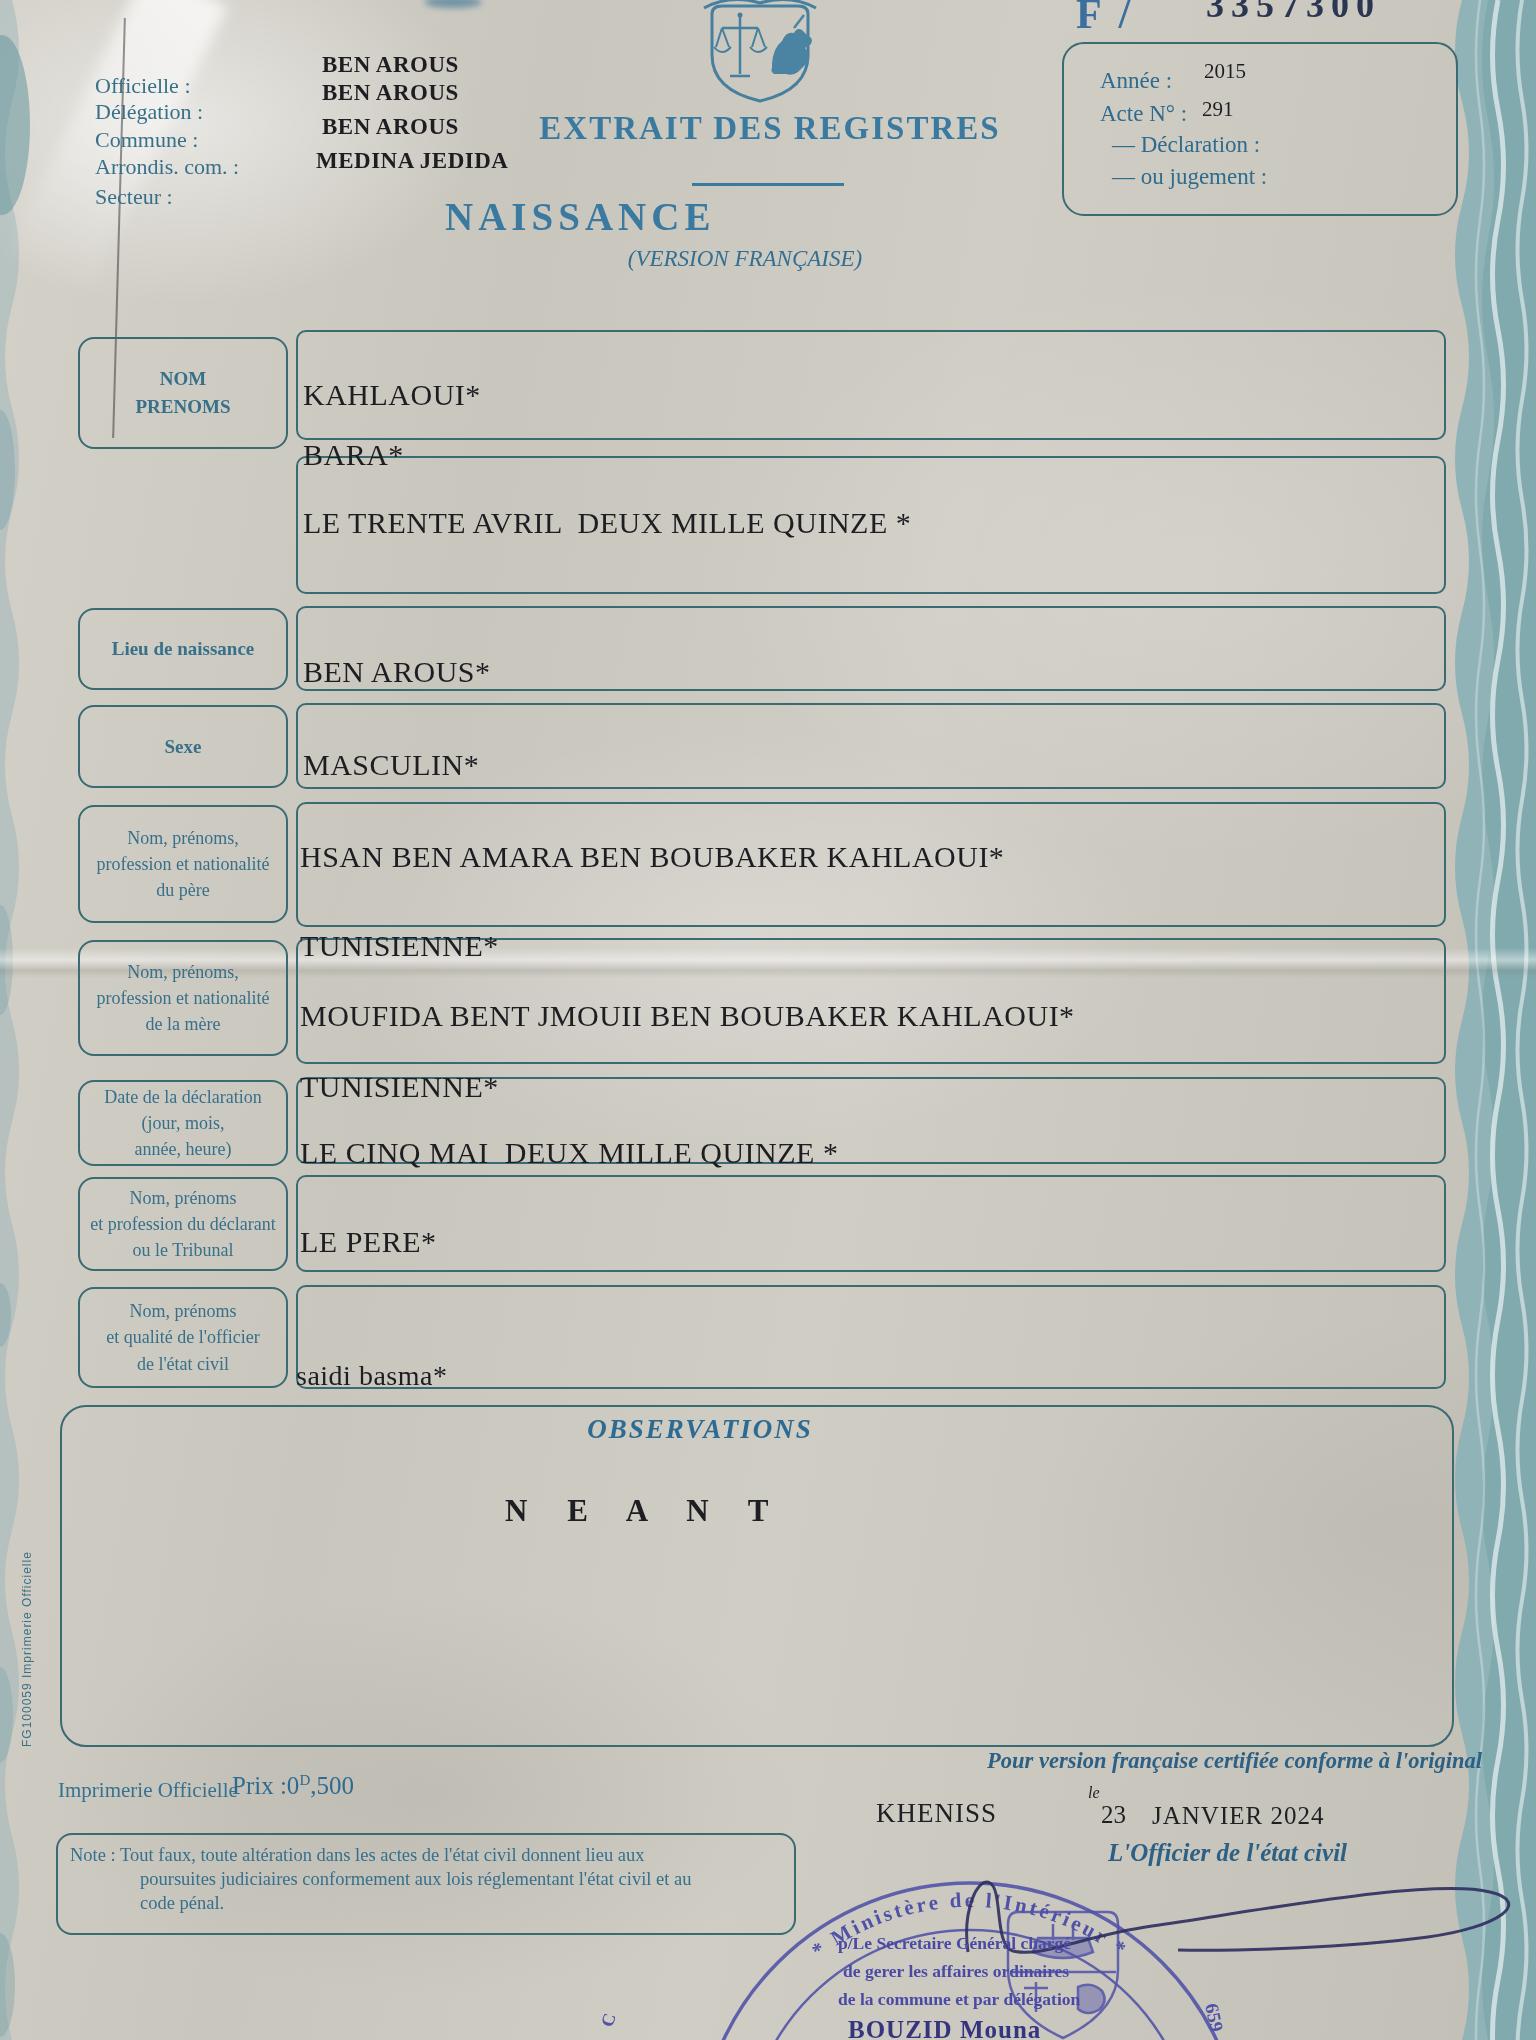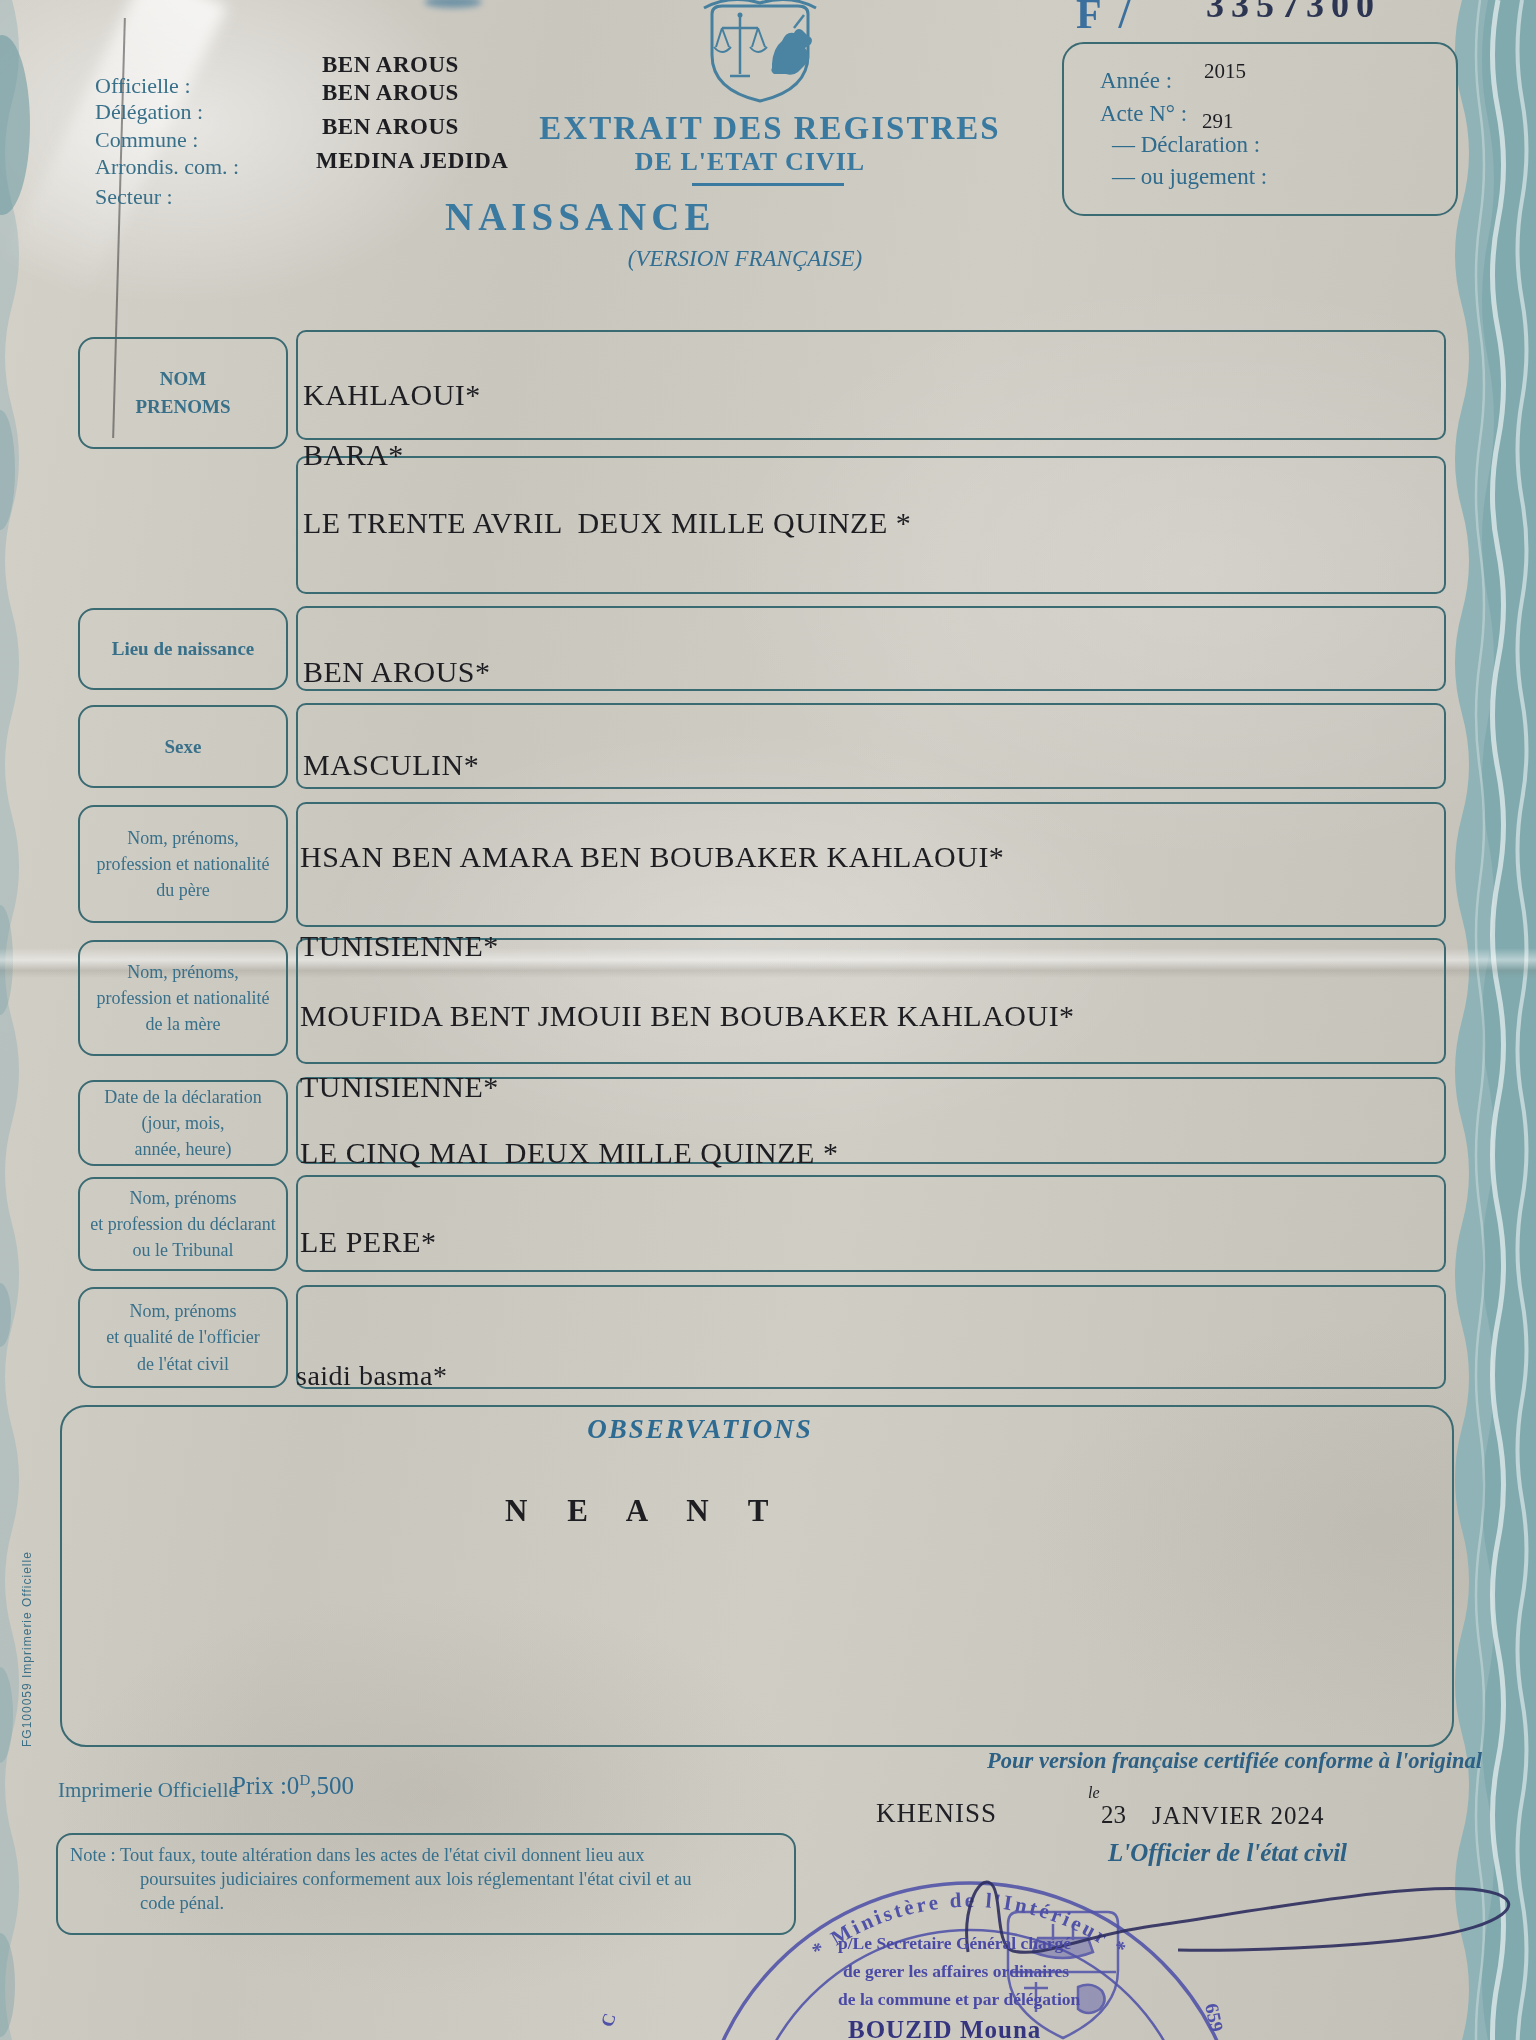--- a/index.html
+++ b/index.html
@@ -113,33 +113,32 @@
     <line x1="42" y1="16" x2="42" y2="74" stroke="#46809e" stroke-width="2.5"></line>
     <line x1="24" y1="28" x2="60" y2="28" stroke="#46809e" stroke-width="2.5"></line>
     <path d="M24,28 L18,47 M24,28 L31,47 M16,47 Q24,57 33,47" fill="none" stroke="#46809e" stroke-width="2"></path>
     <path d="M60,28 L54,47 M60,28 L67,47 M52,47 Q60,57 69,47" fill="none" stroke="#46809e" stroke-width="2"></path>
     <line x1="32" y1="76" x2="52" y2="76" stroke="#46809e" stroke-width="2.5"></line>
     <path d="M74,64 q1,-16 10,-23 q4,-10 12,-8 q3,-6 8,-3 l6,6 q6,2 3,8 l-6,4 q8,10 1,16 l-8,8 q-5,4 -12,2 l-12,0 q-4,-3 -2,-6 z" fill="#4a84a2"></path>
     <line x1="96" y1="28" x2="106" y2="15" stroke="#4a84a2" stroke-width="2.5"></line>
   </svg>
 
   <div class="title-main">EXTRAIT DES REGISTRES</div>
-  <div class="title-sub">DE L'ETAT CIVIL</div>
   <div class="title-underline"></div>
   <div class="title-type">NAISSANCE</div>
   <div class="title-version">(VERSION FRANÇAISE)</div>
 
   <div class="form-code">F /</div>
   <div class="serial">3357300</div>
 
   <div class="acte-box">
     <span class="ab-lab" style="left:36px;top:24px">Année :</span>
     <span class="ab-val" style="left:140px;top:15px">2015</span>
     <span class="ab-lab" style="left:36px;top:57px">Acte N° :</span>
-    <span class="ab-val" style="left:138px;top:65px">291</span>
+    <span class="ab-val" style="left:138px;top:53px">291</span>
     <span class="ab-lab" style="left:48px;top:88px">— Déclaration :</span>
     <span class="ab-lab" style="left:48px;top:120px">— ou jugement :</span>
   </div>
 
   <div class="lbl l1">
     <span class="b">NOM</span>
     <span class="b">PRENOMS</span>
   </div>
   <div class="lbl l3">
     <span class="b">Lieu de naissance</span>

